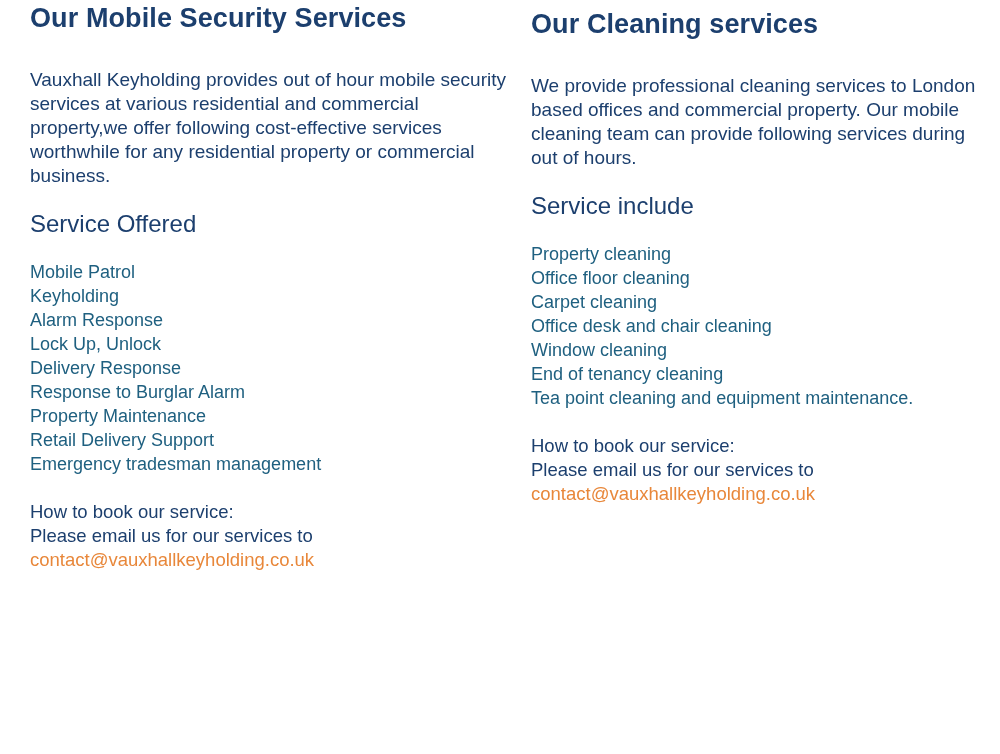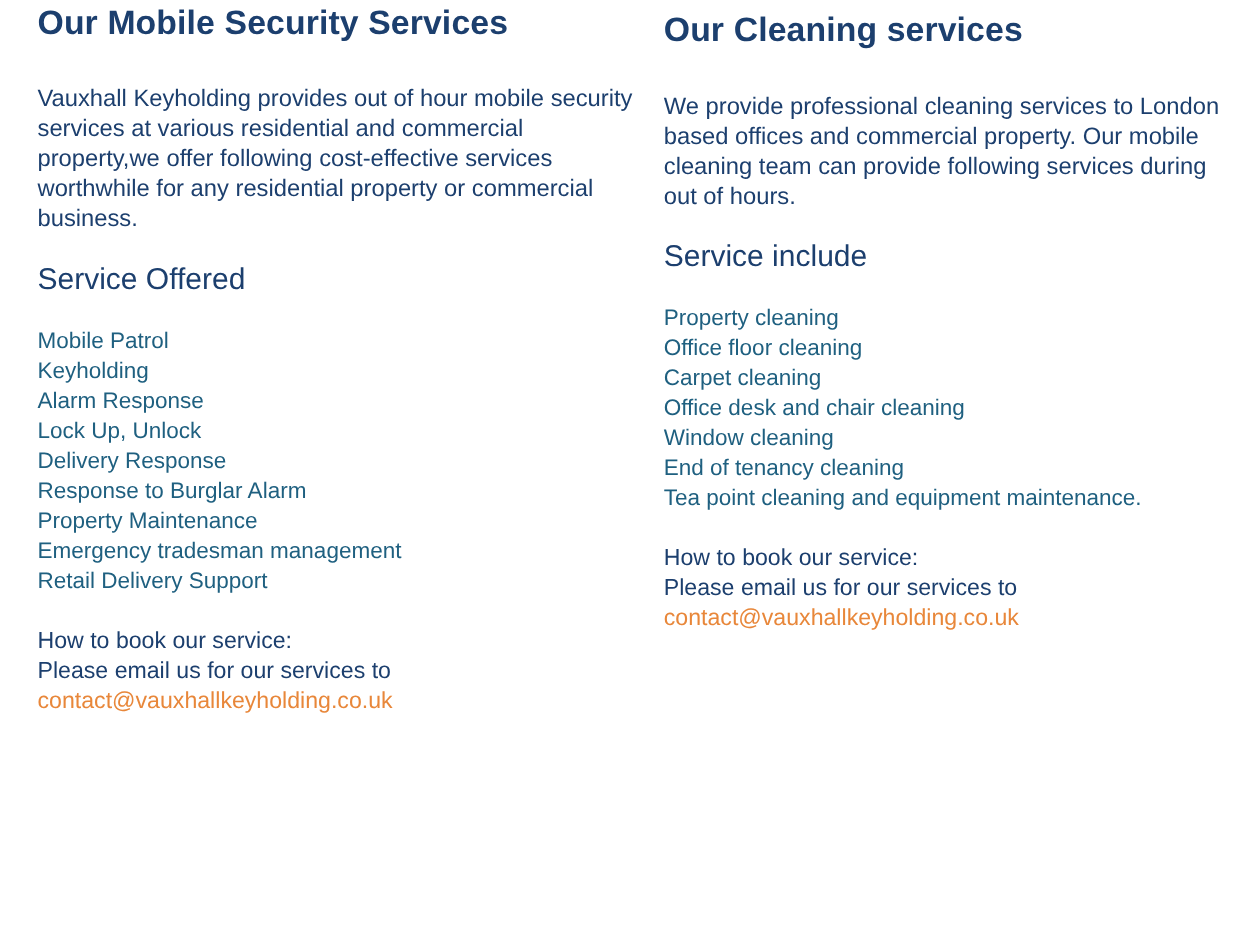--- a/index.html
+++ b/index.html
@@ -120,22 +120,22 @@
     <p class="para intro">Vauxhall Keyholding provides out of hour mobile security services at various residential and commercial property,we offer following cost-effective services worthwhile for any residential property or commercial business.</p>
     <p class="subhead">Service Offered</p>
     <ul class="svc-list">
       <li>Mobile Patrol</li>
       <li>Keyholding</li>
       <li>Alarm Response</li>
       <li>Lock Up, Unlock</li>
       <li>Delivery Response</li>
       <li>Response to Burglar Alarm</li>
       <li>Property Maintenance</li>
+      <li>Retail Delivery Support</li>
       <li>Emergency tradesman management</li>
-      <li>Retail Delivery Support</li>
     </ul>
     <div class="booking">
       <div class="booking-line">How to book our service:</div>
       <div class="booking-line">Please email us for our services to</div>
       <a class="email-link" href="#">contact@vauxhallkeyholding.co.uk</a>
     </div>
   </div>
 
   <div class="col col-right">
     <h1 class="section-title">Our Cleaning services</h1>

